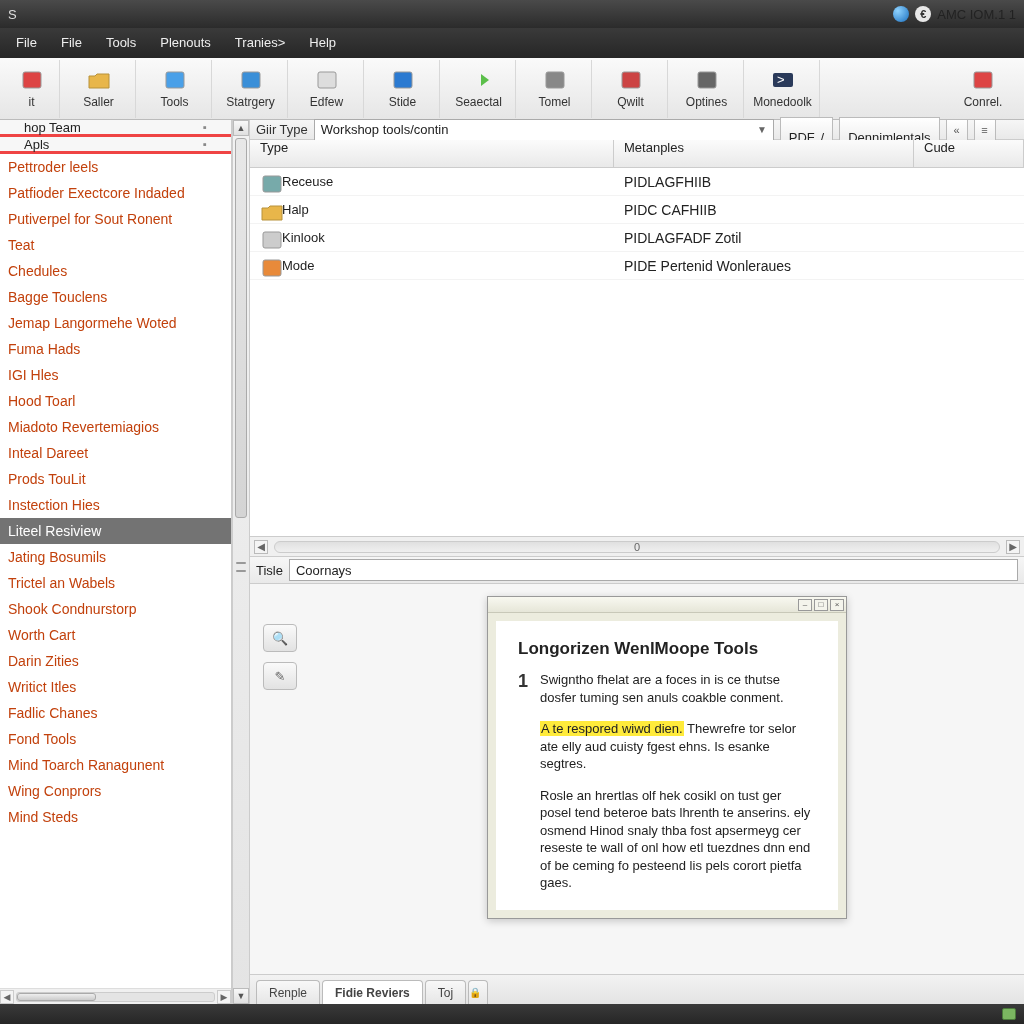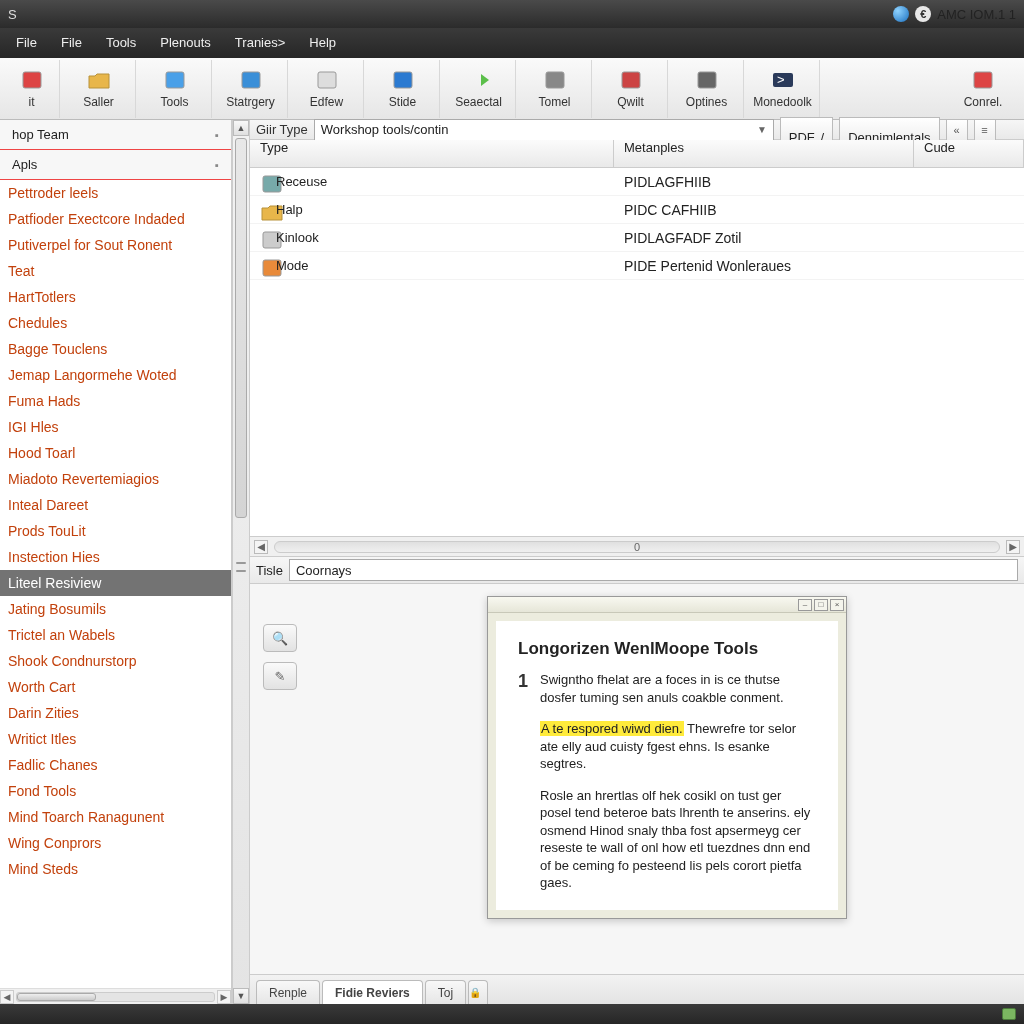--- a/index.html
+++ b/index.html
@@ -19,41 +19,41 @@
 .toolbar .spacer{flex:1}
 .toolbar .tool-btn.narrow{width:56px}
 .content{flex:1;display:flex;min-height:0;background:#fff}
 .sidebar{width:232px;border-right:1px solid #ccc;display:flex;flex-direction:column;background:#fff}
 .side-scroll{width:18px;background:linear-gradient(#f2f2f2,#e4e4e4);border-left:1px solid #ccc;border-right:1px solid #ccc;position:relative}
 .side-scroll .arrow-up,.side-scroll .arrow-down{height:16px;display:flex;align-items:center;justify-content:center;background:linear-gradient(#f8f8f8,#e0e0e0);border:1px solid #bbb;font-size:9px;color:#555}
 .side-scroll .arrow-down{position:absolute;bottom:0;left:0;right:0}
 .side-scroll .thumb{position:absolute;top:18px;left:2px;right:2px;height:380px;background:linear-gradient(#e8e8e8,#d4d4d4);border:1px solid #aaa;border-radius:3px}
 .side-scroll .splitter-mark{position:absolute;top:50%;left:3px;right:3px;height:10px;display:flex;flex-direction:column;justify-content:space-between}
 .side-scroll .splitter-mark span{height:2px;background:#999;border-radius:1px}
-.side-head{display:flex;align-items:center;height:30px;padding:0 12px;background:#f7f7f7;border-bottom:1px solid #ef4444;font-size:13px;color:#333}
+.side-head{display:flex;align-items:center;height:17px;padding:0 24px;background:#f7f7f7;border-bottom:3px solid #ef4444;font-size:13px;color:#333}
 .side-head .pin{margin-left:auto;color:#888;font-size:11px}
 .side-list{flex:1;overflow:hidden}
 .side-list .item{padding:5px 8px;white-space:nowrap;font-size:14px;color:#c2410c}
 .side-list .item.sel{background:#737373;color:#fff}
 .side-hscroll{height:16px;background:#f0f0f0;border-top:1px solid #ddd;display:flex;align-items:center}
 .side-hscroll .hs-track{flex:1;height:10px;margin:0 2px;background:#e4e4e4;border:1px solid #ccc;border-radius:3px;position:relative}
 .side-hscroll .hs-thumb{position:absolute;left:0;width:40%;top:0;bottom:0;background:linear-gradient(#eee,#ccc);border:1px solid #aaa;border-radius:3px}
 .side-hscroll .hs-arrow{width:14px;height:14px;display:flex;align-items:center;justify-content:center;font-size:9px;color:#666;border:1px solid #ccc;background:#f4f4f4}
 .main{flex:1;display:flex;flex-direction:column;min-width:0}
 .filter-row{height:20px;background:linear-gradient(#f6f6f6,#e9e9e9);border-bottom:1px solid #ccc;display:flex;align-items:center;padding:0 6px;gap:6px}
 .filter-row .lbl{font-size:13px;color:#333}
 .filter-row .combo{flex:0 0 460px;height:22px;border:1px solid #aaa;background:#fff;display:flex;align-items:center;padding:0 6px;color:#888;font-size:13px}
 .filter-row .combo .caret{margin-left:auto;font-size:10px;color:#666}
 .filter-row .seg{height:22px;padding:12px 8px;border:1px solid #bbb;background:linear-gradient(#fff,#eee);display:flex;align-items:flex-start;font-size:12px}
 .filter-row .navbtn{width:22px;height:22px;border:1px solid #bbb;background:linear-gradient(#fff,#eee);display:flex;align-items:center;justify-content:center;font-size:11px;color:#555}
 .table-head{height:28px;display:flex;border-bottom:1px solid #ccc;background:linear-gradient(#fbfbfb,#e9e9e9)}
 .table-head .col{border-right:1px solid #ccc;padding:0 10px;display:flex;align-items:flex-start;font-size:13px;color:#333}
 .table-body{flex:0 0 368px;overflow:auto;background:#fff}
 .table-body .row{height:28px;display:flex;align-items:center;border-bottom:1px solid #f3f3f3}
-.table-body .row .cell{padding:0 10px;display:flex;align-items:center;font-size:14px}
+.table-body .row .cell{padding:0 10px;display:flex;align-items:center;gap:6px;font-size:14px}
 .col-type{width:364px}
 .col-meta{width:300px}
 .col-code{flex:1}
 .file-icon{width:16px;height:16px;display:inline-block}
 .hscroll{height:20px;background:#f0f0f0;border-top:1px solid #ccc;display:flex;align-items:center;padding:0 4px;gap:6px}
 .hscroll .hs-arrow{width:14px;height:14px;display:flex;align-items:center;justify-content:center;font-size:10px;color:#666;border:1px solid #bbb;background:#f4f4f4}
 .hscroll .hs-track{flex:1;height:12px;background:linear-gradient(#e0e0e0,#f0f0f0);border:1px solid #ccc;border-radius:6px;position:relative}
 .hscroll .hs-label{position:absolute;left:50%;top:-1px;transform:translateX(-50%);font-size:11px;color:#666}
 .bottom-filter{height:28px;background:linear-gradient(#f6f6f6,#e9e9e9);border-top:1px solid #ccc;border-bottom:1px solid #ccc;display:flex;align-items:center;padding:0 6px;gap:6px}
 .bottom-filter .combo2{flex:1;height:22px;border:1px solid #aaa;background:#fff;padding:0 6px;display:flex;align-items:center;font-size:13px;color:#444}
@@ -208,21 +208,20 @@
     </div>
     <div class="side-head">
       <span>Apls</span>
       <span class="pin">▪</span>
     </div>
     <div class="side-list" id="sidelist">
         <div class="item">Pettroder leels</div>
         <div class="item">Patfioder Exectcore Indaded</div>
         <div class="item">Putiverpel for Sout Ronent</div>
         <div class="item">Teat</div>
-        <div class="item">HartTotlers</div>
         <div class="item">Chedules</div>
         <div class="item">Bagge Touclens</div>
         <div class="item">Jemap Langormehe Woted</div>
         <div class="item">Fuma Hads</div>
         <div class="item">IGI Hles</div>
         <div class="item">Hood Toarl</div>
         <div class="item">Miadoto Revertemiagios</div>
         <div class="item">Inteal Dareet</div>
         <div class="item">Prods TouLit</div>
         <div class="item">Instection Hies</div>

